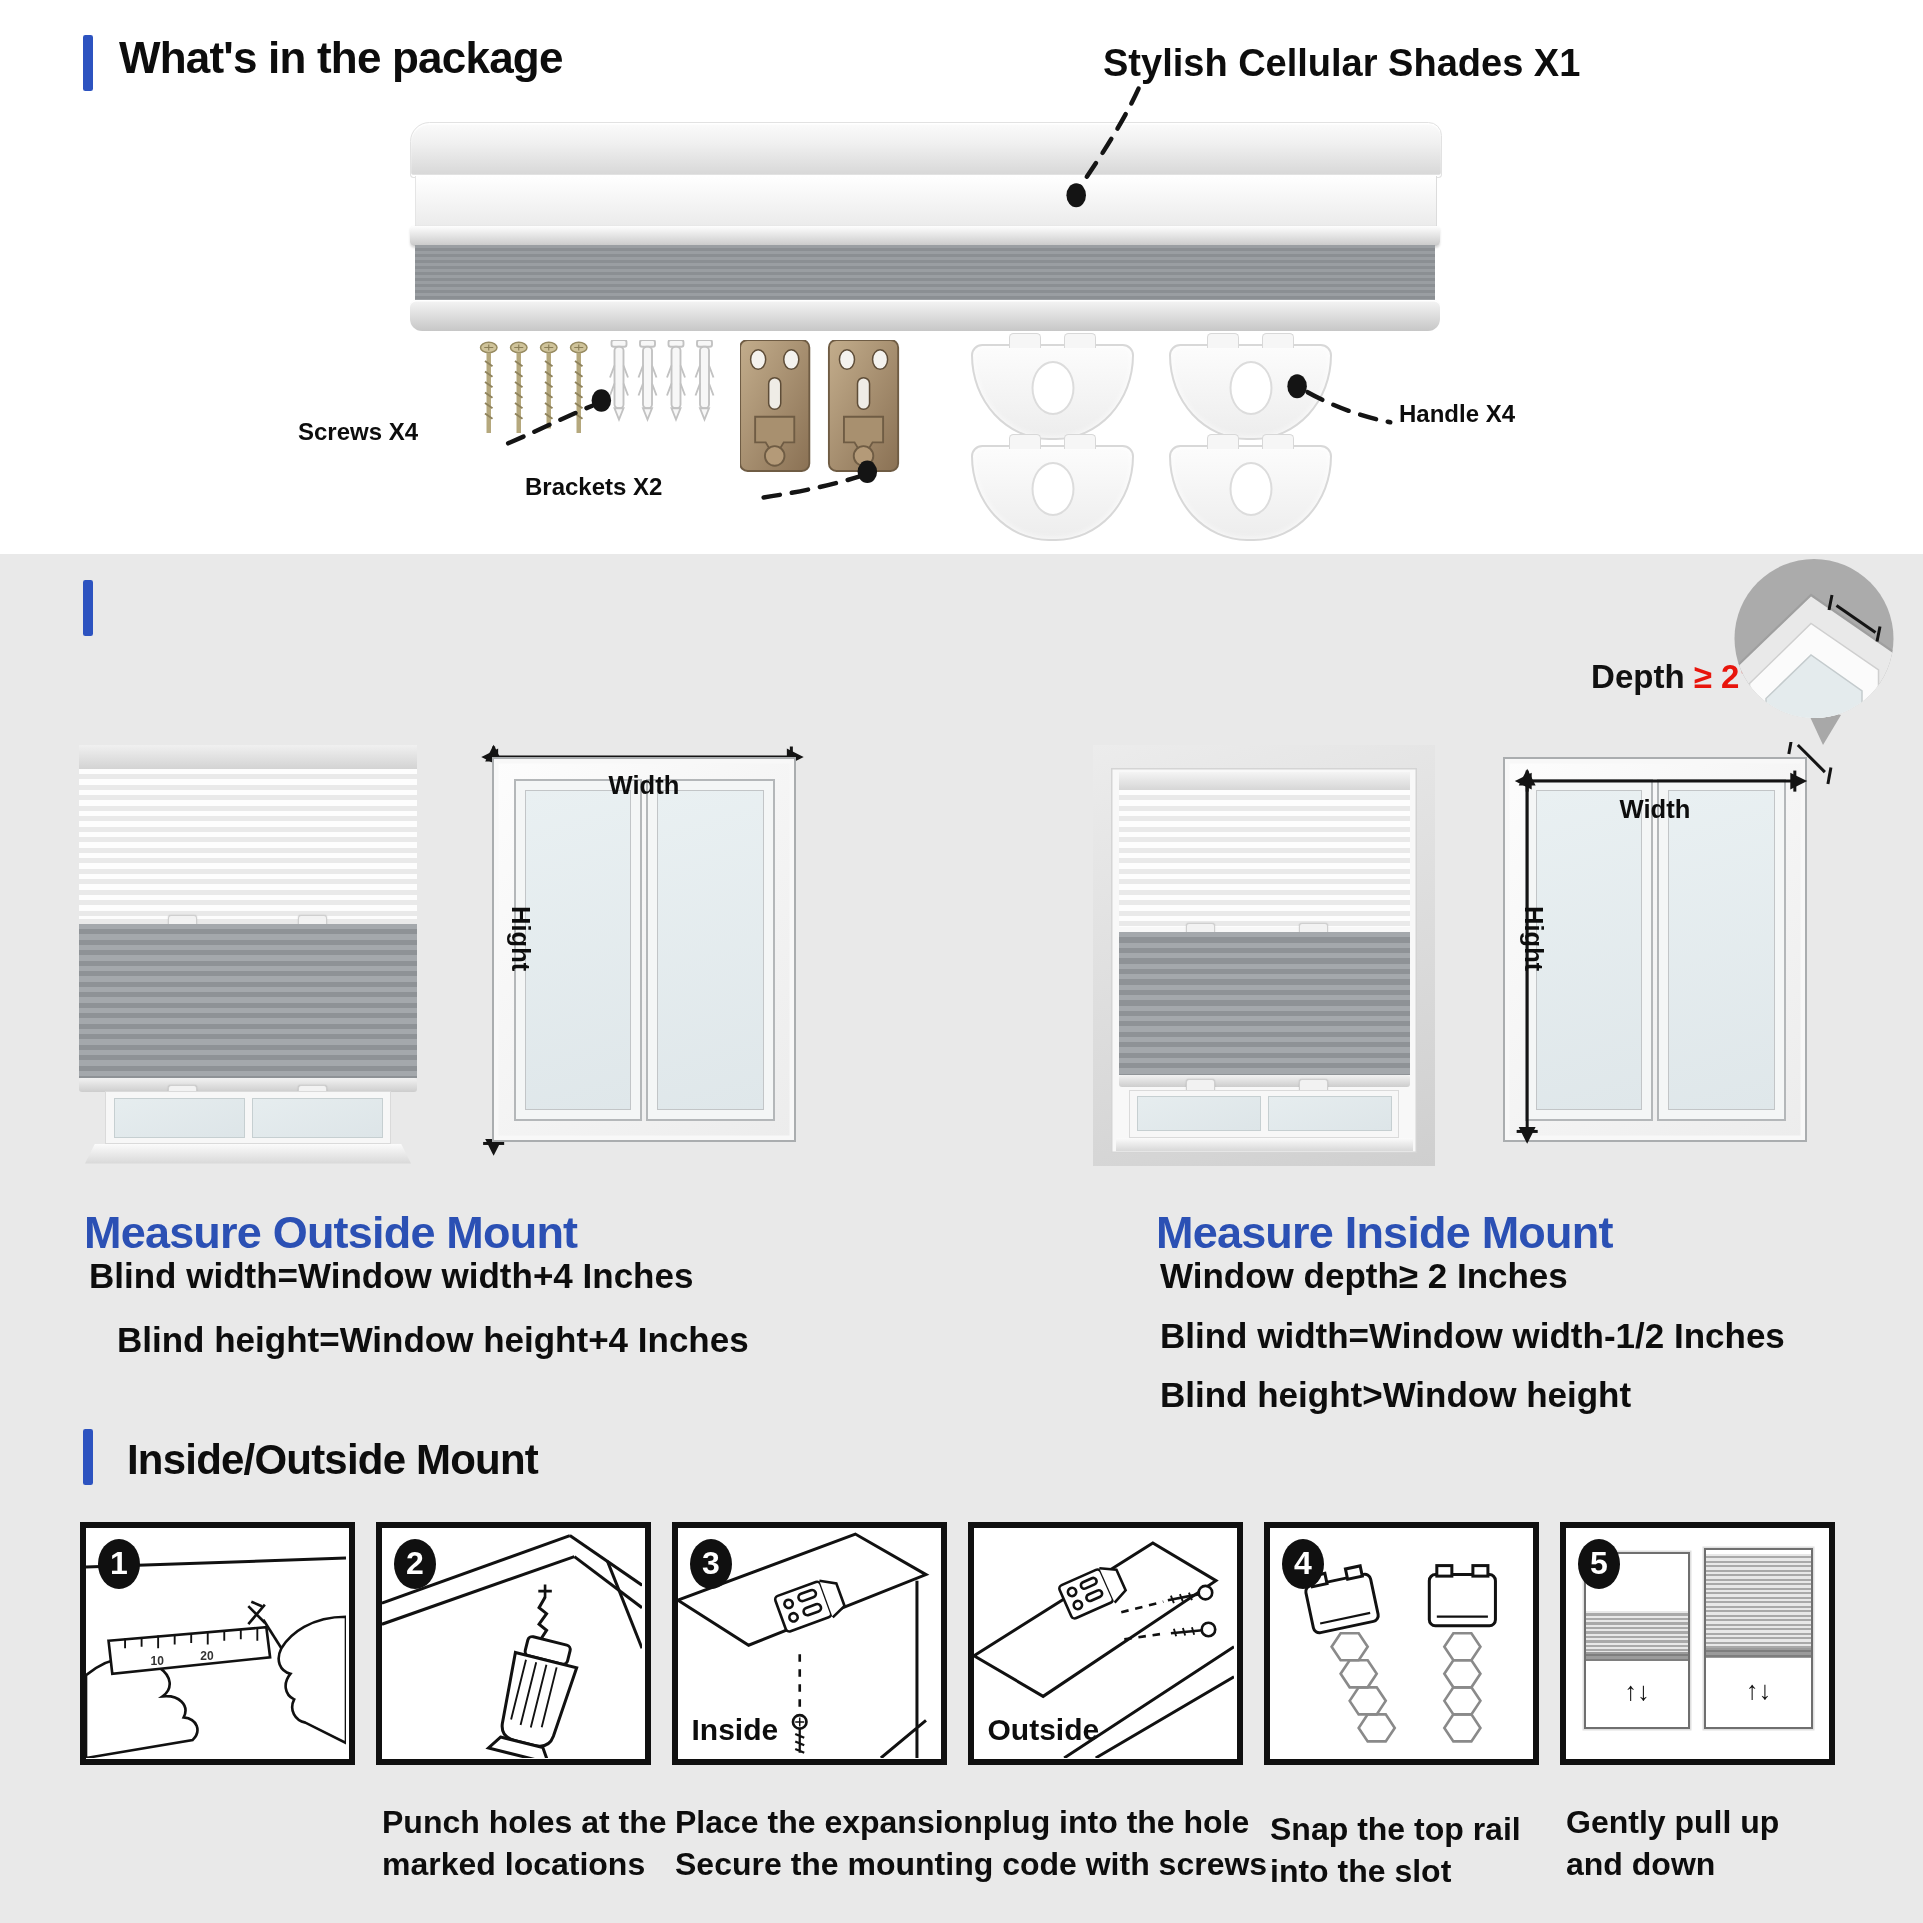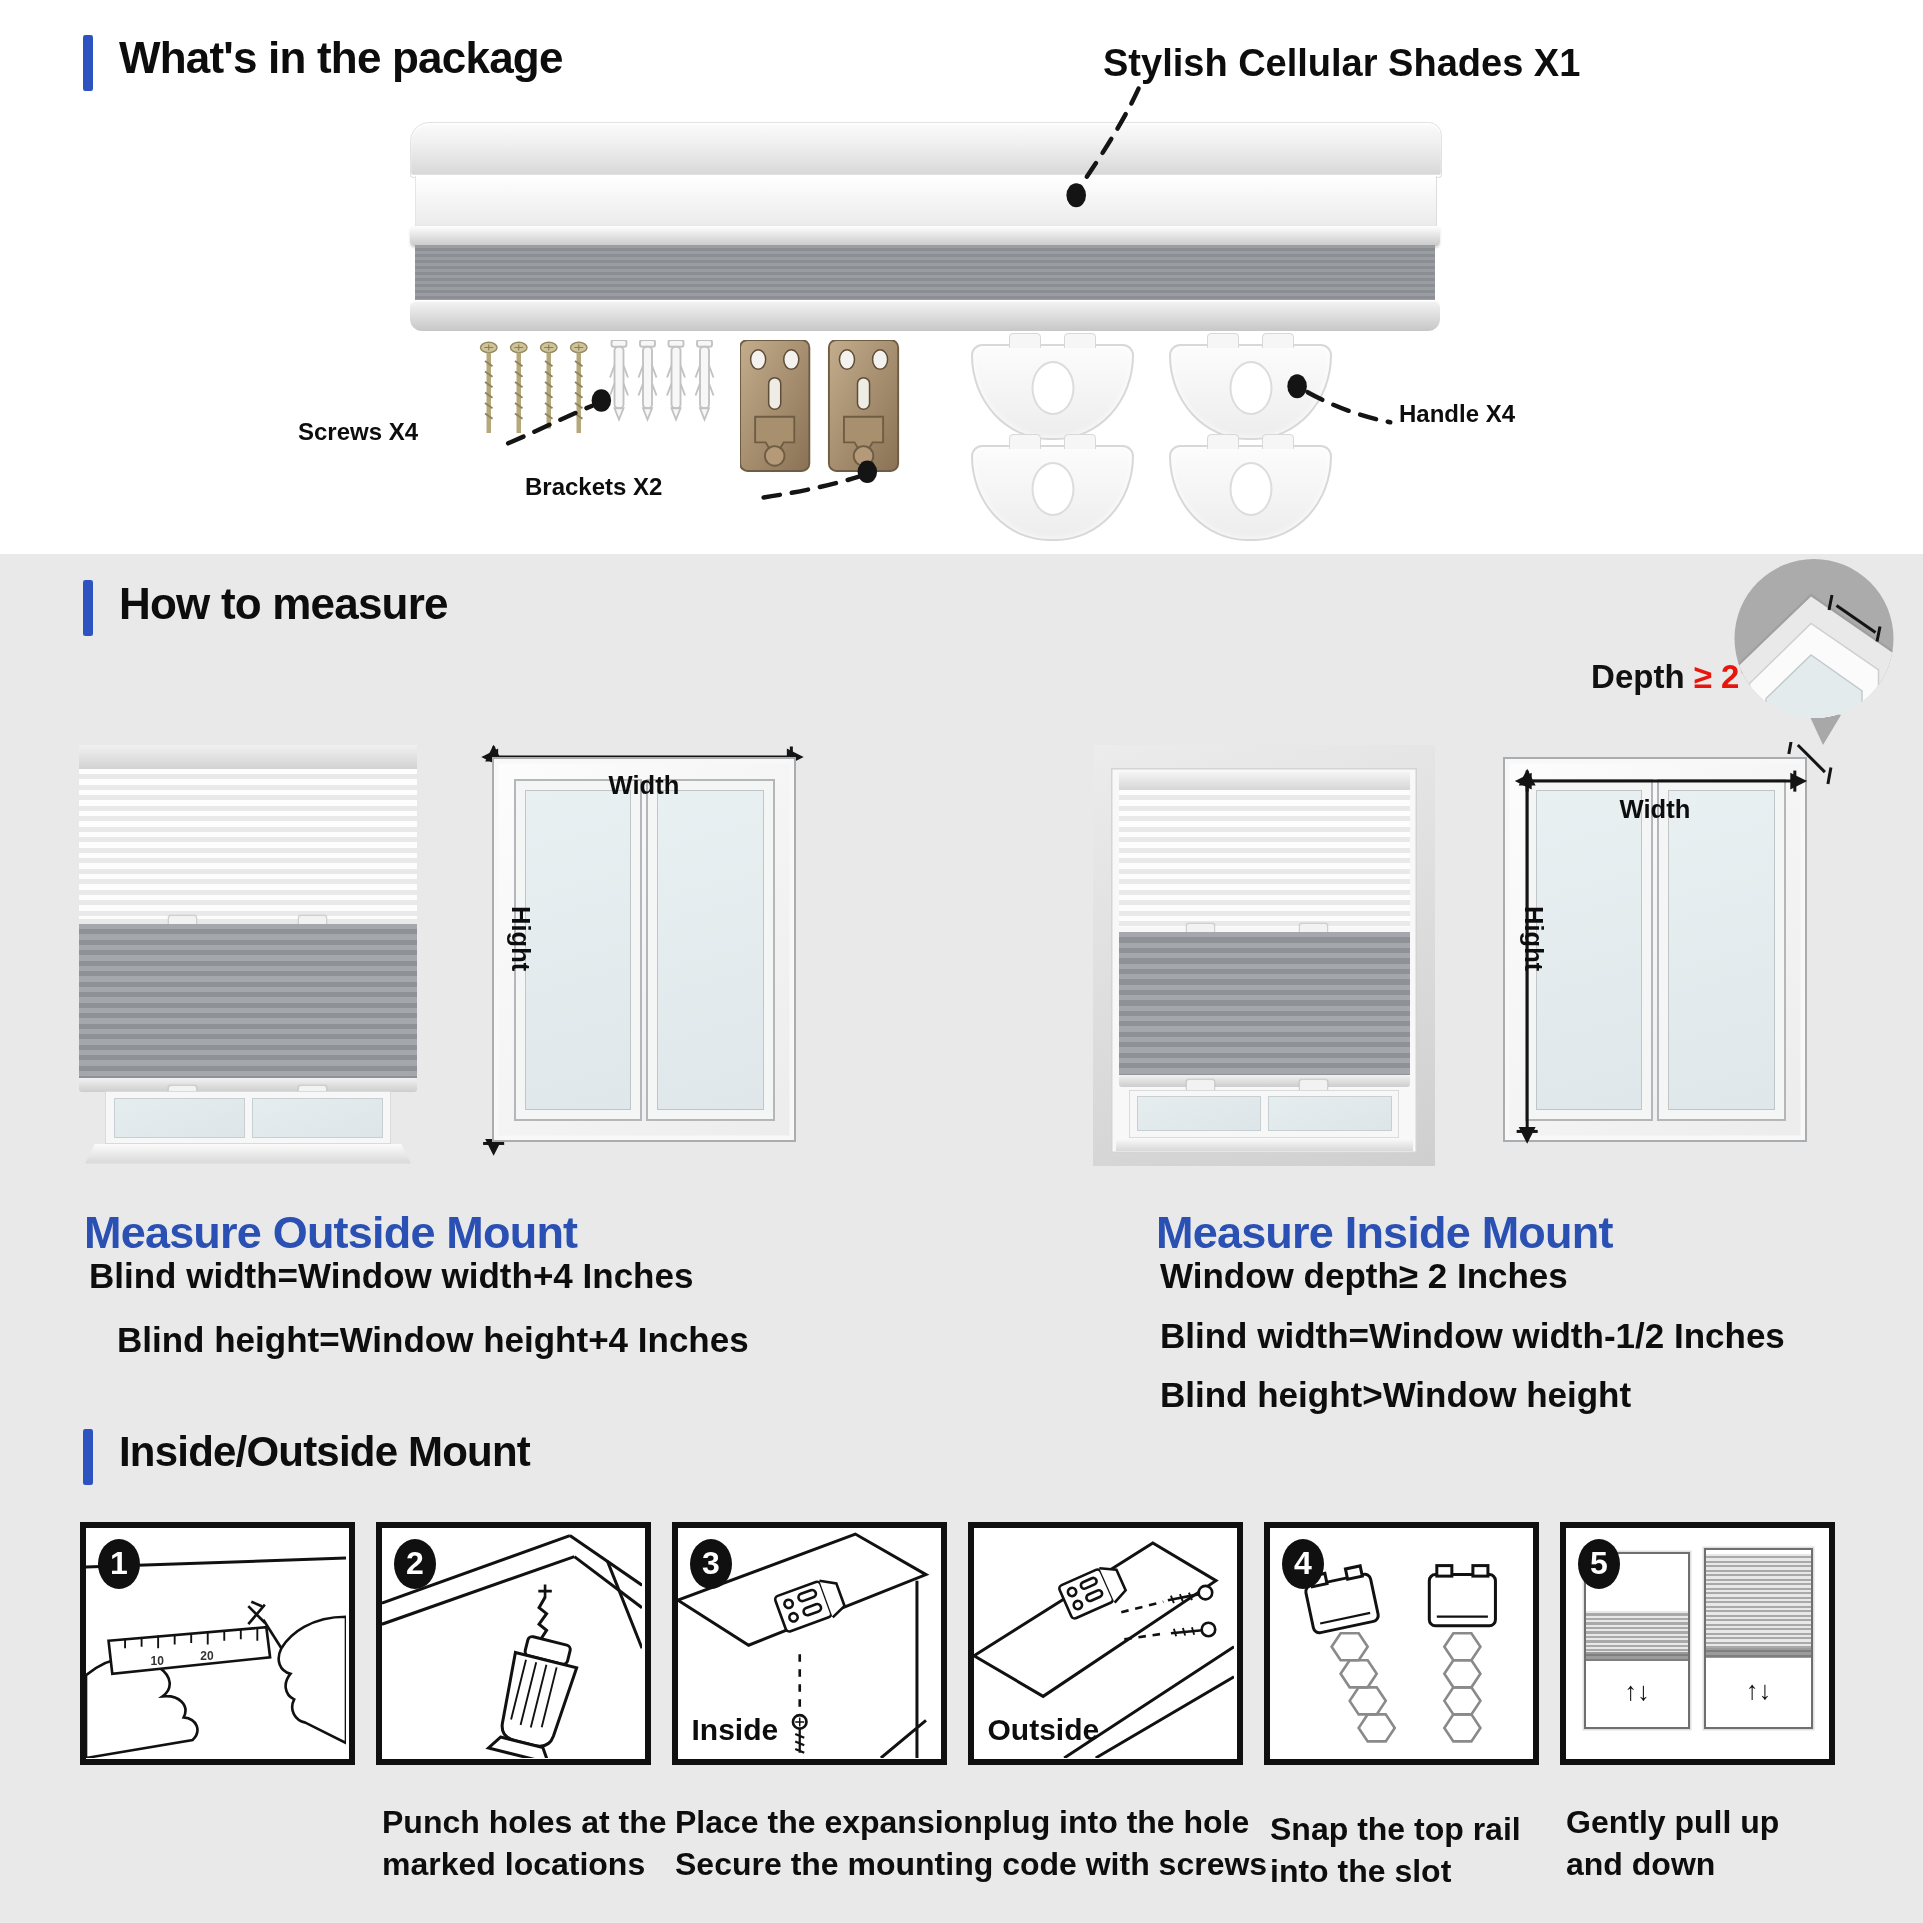--- a/index.html
+++ b/index.html
@@ -193,21 +193,20 @@
     <ellipse class="leader-dot" cx="1726" cy="514" rx="13" ry="16"></ellipse>
       <path class="leader" d="M1740,522 C1776,542 1814,555 1850,562"></path>
   </svg>
 
   <span class="part-label" style="left:1103px;top:42px;font-size:38px;">Stylish Cellular Shades X1</span>
   <span class="part-label" style="left:298px;top:418px;">Screws X4</span>
   <span class="part-label" style="left:525px;top:473px;">Brackets X2</span>
   <span class="part-label" style="left:1399px;top:400px;">Handle X4</span>
 
   <span class="blue-bar" style="left:83px;top:580px;height:56px;"></span>
-  <h2 class="sec-title" style="left:119px;top:579px;margin:0;">How to measure</h2>
 
   <div class="depth-label" style="left:1503px;top:658px;width:252px;text-align:right;"><span>Depth </span><span class="depth-red">≥ 2"</span></div>
 
   <svg class="abs" style="left:1727px;top:556px;" width="174" height="192" viewBox="0 0 232 256">
     <defs>
         <clipPath id="cclip">
           <circle cx="116" cy="110" r="106"></circle>
         </clipPath>
       </defs>
     <polygon points="104,200 152,212 128,252" fill="#a8a8a8"></polygon>
@@ -310,21 +309,21 @@
   <span class="mount-heading" style="left:84px;top:1163px;">Measure Outside Mount</span>
   <span class="rule-line" style="left:89px;top:1256px;">Blind width=Window width+4 Inches</span>
   <span class="rule-line" style="left:89px;top:1320px;margin-left:28px;">Blind height=Window height+4 Inches</span>
 
   <span class="mount-heading" style="left:1156px;top:1163px;">Measure Inside Mount</span>
   <span class="rule-line" style="left:1160px;top:1256px;">Window depth≥ 2 Inches</span>
   <span class="rule-line" style="left:1160px;top:1316px;">Blind width=Window width-1/2 Inches</span>
   <span class="rule-line" style="left:1160px;top:1375px;">Blind height&gt;Window height</span>
 
   <span class="blue-bar" style="left:83px;top:1429px;height:56px;"></span>
-  <h2 class="sec-title" style="left:119px;top:1428px;margin:0;font-size:42px;">Inside/Outside Mount</h2>
+  <h2 class="sec-title" style="left:119px;top:1428px;margin:8px;font-size:42px;">Inside/Outside Mount</h2>
 
   <div class="step-box" style="left:80px;">
     <svg width="260" height="230" viewBox="0 0 346 306">
       <line x1="0" y1="52" x2="346" y2="40" stroke="#111" stroke-width="4"></line>
       <path d="M0,196 C36,166 72,168 98,186 C114,197 116,214 102,224 C124,222 138,236 130,252 C148,254 154,270 142,282 L0,306 Z" fill="#fff" stroke="#111" stroke-width="3.5"></path>
       <polygon points="30,150 240,132 245,172 35,194" fill="#fff" stroke="#111" stroke-width="3.5"></polygon>
       <path d="M52,147 v13 M74,145 v13 M96,143 v17 M118,142 v13 M140,140 v13 M162,138 v17 M184,137 v13 M206,135 v13 M228,133 v17" stroke="#111" stroke-width="2.5"></path>
       <text x="86" y="182" font-size="16" font-weight="bold" fill="#333">10</text>
       <text x="152" y="176" font-size="16" font-weight="bold" fill="#333">20</text>
       <path d="M216,104 l22,22 M238,102 l-22,26 M220,98 l14,6" stroke="#111" stroke-width="3.5" fill="none"></path>

